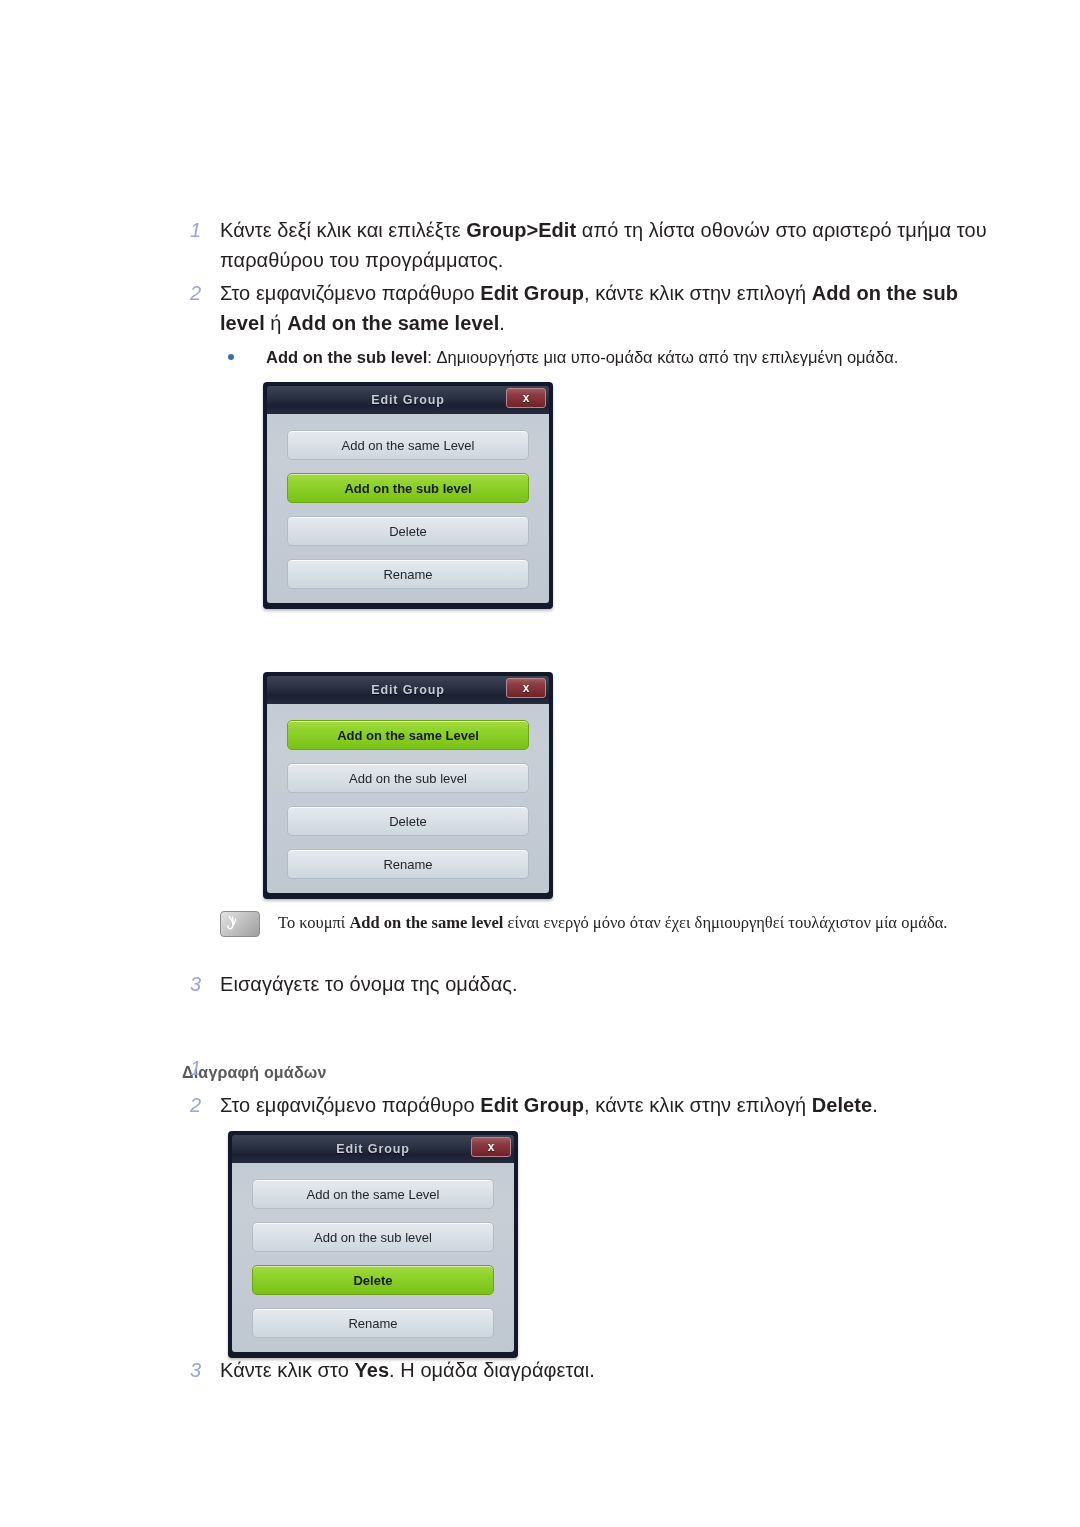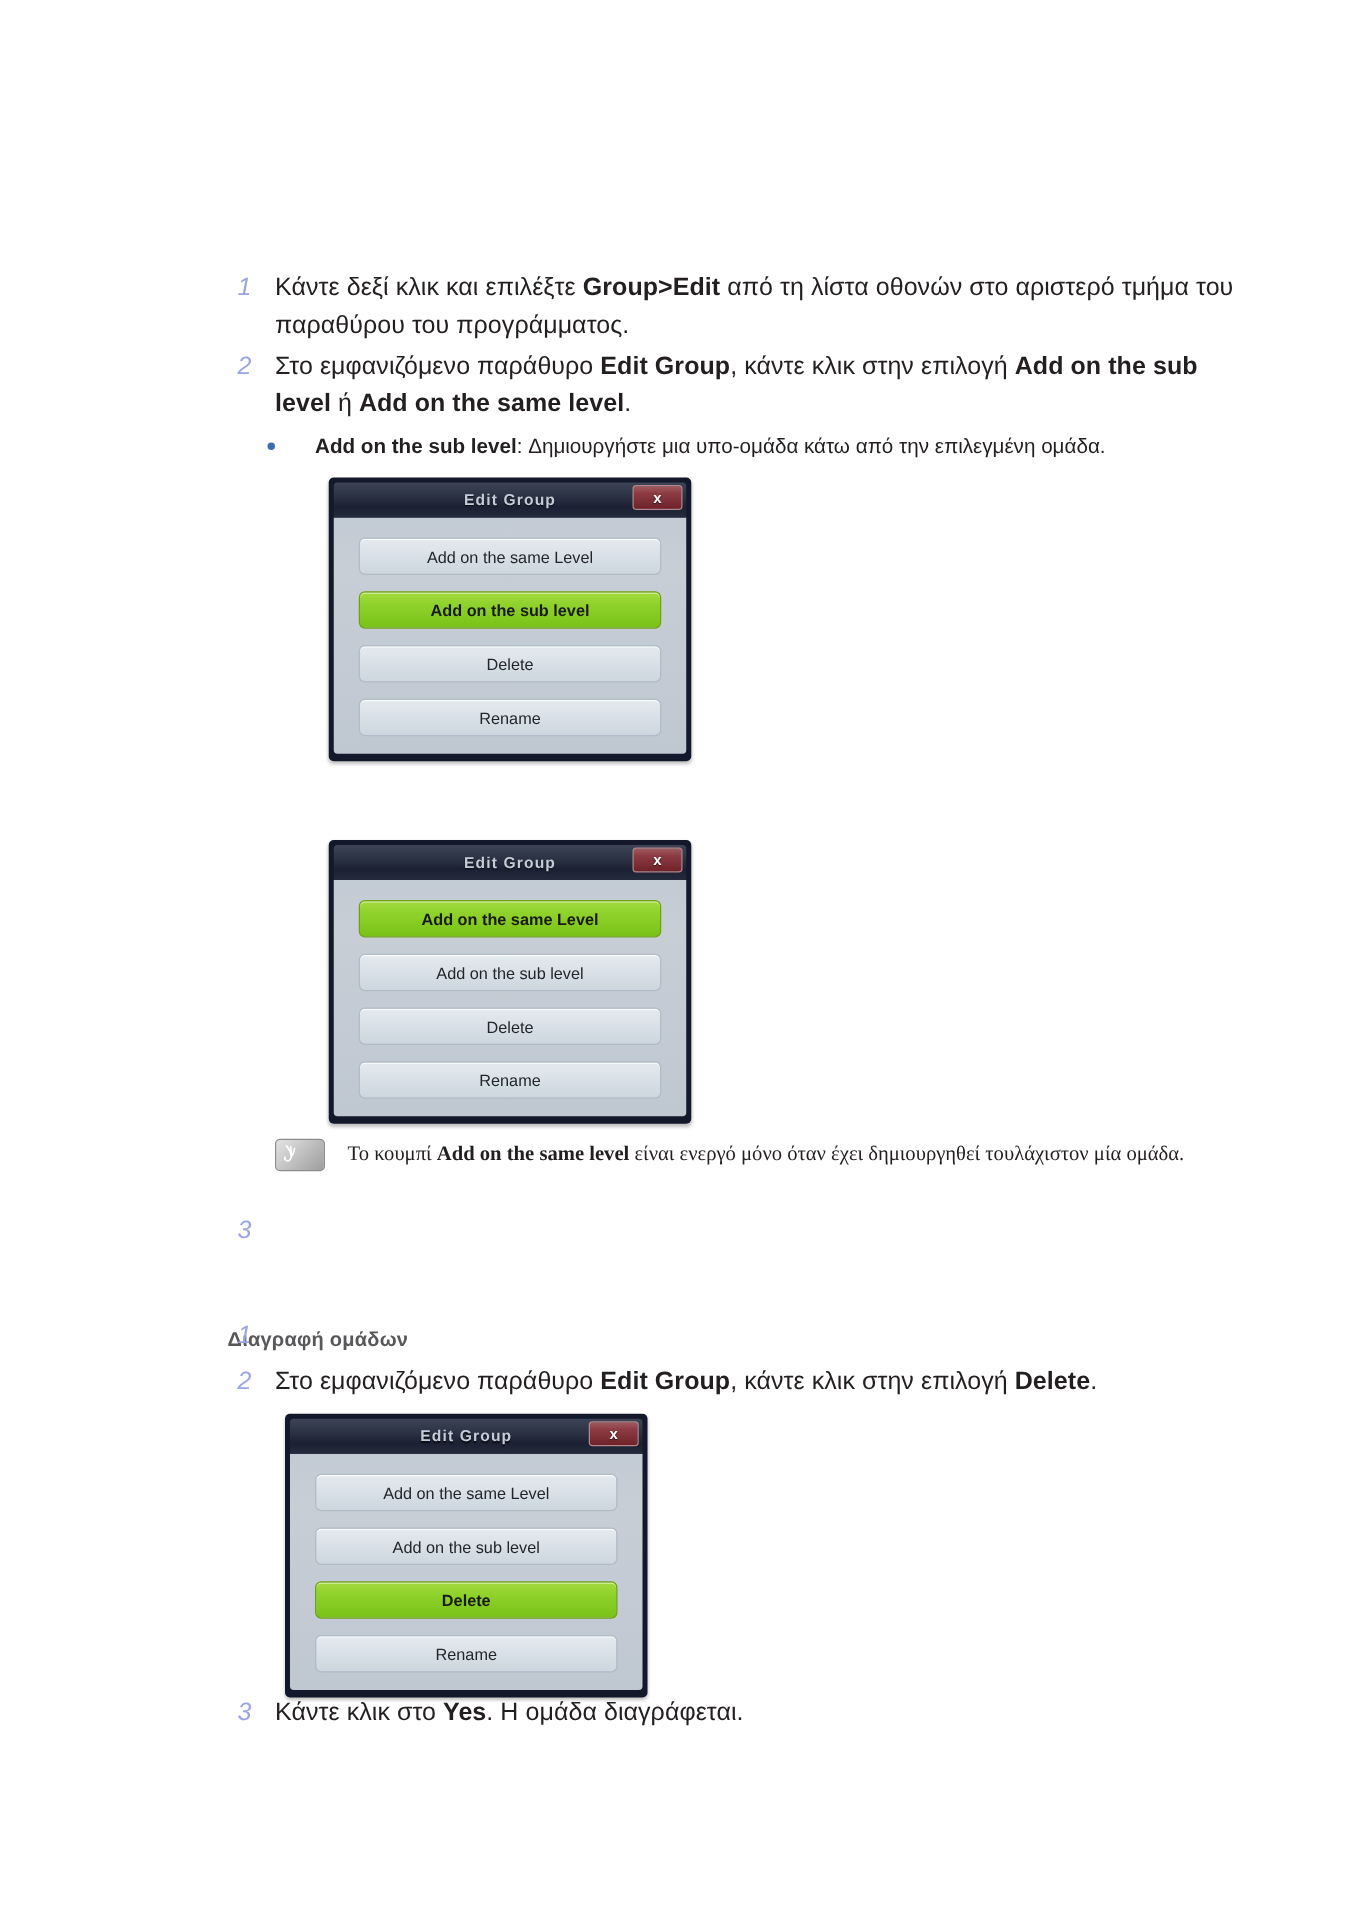--- a/index.html
+++ b/index.html
@@ -195,21 +195,21 @@
   <div class="step" style="left:182px; top:215px; width:820px;">
     <div class="step-num">1</div>
     <div class="step-text">Κάντε δεξί κλικ και επιλέξτε <b>Group&gt;Edit</b> από τη λίστα οθονών στο αριστερό τμήμα του παραθύρου του προγράμματος.</div>
   </div>
 
   <div class="step" style="left:182px; top:278px; width:820px;">
     <div class="step-num">2</div>
     <div class="step-text">Στο εμφανιζόμενο παράθυρο <b>Edit Group</b>, κάντε κλικ στην επιλογή <b>Add on the sub level</b> ή <b>Add on the same level</b>.</div>
   </div>
 
-  <div class="bullet-row" style="left:212px; top:343px; width:782px;">
+  <div class="bullet-row" style="left:226px; top:343px; width:782px;">
     <div class="bullet-dot"></div>
     <div class="bullet-text"><b>Add on the sub level</b>: Δημιουργήστε μια υπο-ομάδα κάτω από την επιλεγμένη ομάδα.</div>
   </div>
 
   <div class="dialog" style="left:263px; top:382px; width:290px;">
     <div class="dlg-titlebar">
       <span class="dlg-title">Edit Group</span>
       <span class="dlg-close">x</span>
     </div>
     <div class="dlg-body">
@@ -240,20 +240,21 @@
         <path d="M8.2 4.6 c1.1 1.6 2.2 3.2 3.0 5.0 c0.6 1.3 0.9 2.7 0.7 4.1 c-0.1 0.9 -0.5 1.8 -1.2 2.4 c-0.8 0.7 -2.0 0.8 -2.9 0.2 c-0.8 -0.5 -1.1 -1.6 -0.8 -2.5" fill="none" stroke="#ffffff" stroke-width="1.4" stroke-linecap="round"></path>
         <path d="M11.4 5.2 c0.5 2.2 0.8 4.5 0.7 6.8" fill="none" stroke="#ffffff" stroke-width="1.3" stroke-linecap="round"></path>
         <path d="M14.6 6.6 c-0.2 2.0 -0.8 4.0 -1.7 5.8" fill="none" stroke="#ffffff" stroke-width="1.3" stroke-linecap="round"></path>
       </svg>
     </span>
     <span class="note-text">Το κουμπί <b>Add on the same level</b> είναι ενεργό μόνο όταν έχει δημιουργηθεί τουλάχιστον μία ομάδα.</span>
   </div>
 
   <div class="step" style="left:182px; top:969px; width:820px;">
     <div class="step-num">3</div>
+    <div class="step-text">Εισαγάγετε το όνομα της ομάδας.</div>
   </div>
 
   <div class="section-heading" style="left:182px; top:1018px;margin-top:46px;">Διαγραφή ομάδων</div>
 
   <div class="step" style="left:182px; top:1053px; width:820px;">
     <div class="step-num">1</div>
   </div>
 
   <div class="step" style="left:182px; top:1090px; width:820px;">
     <div class="step-num">2</div>

